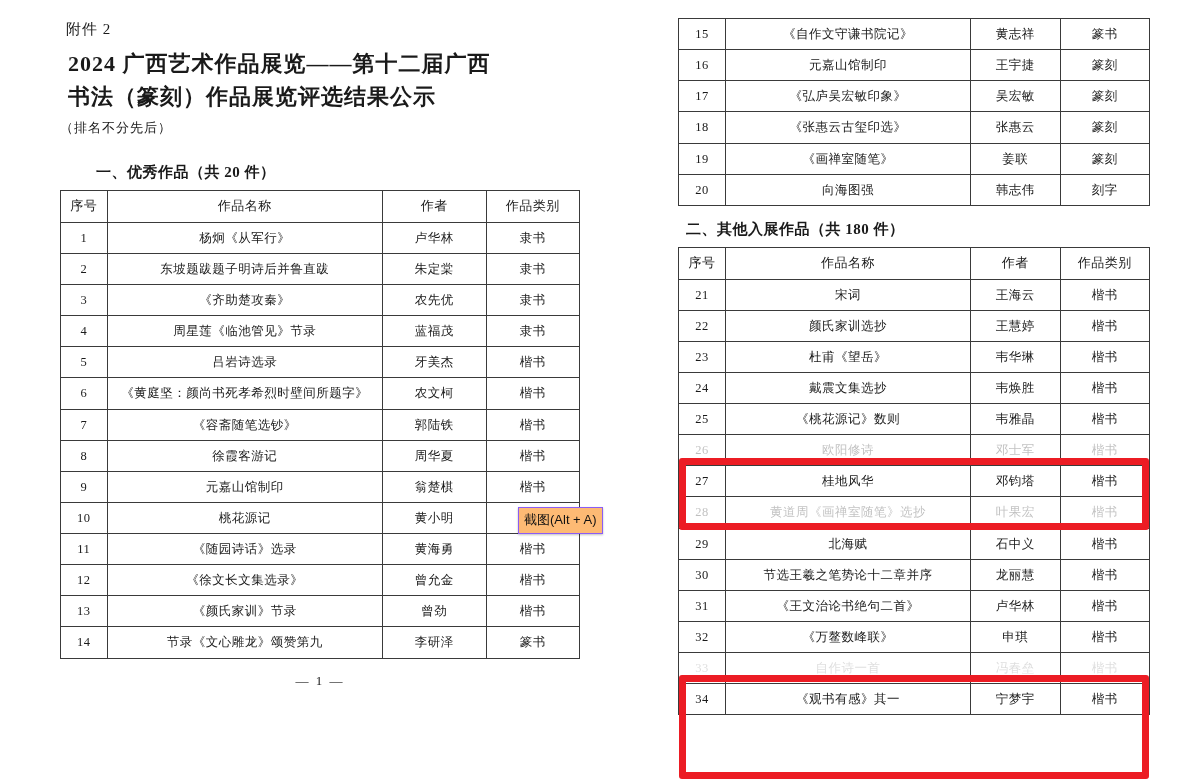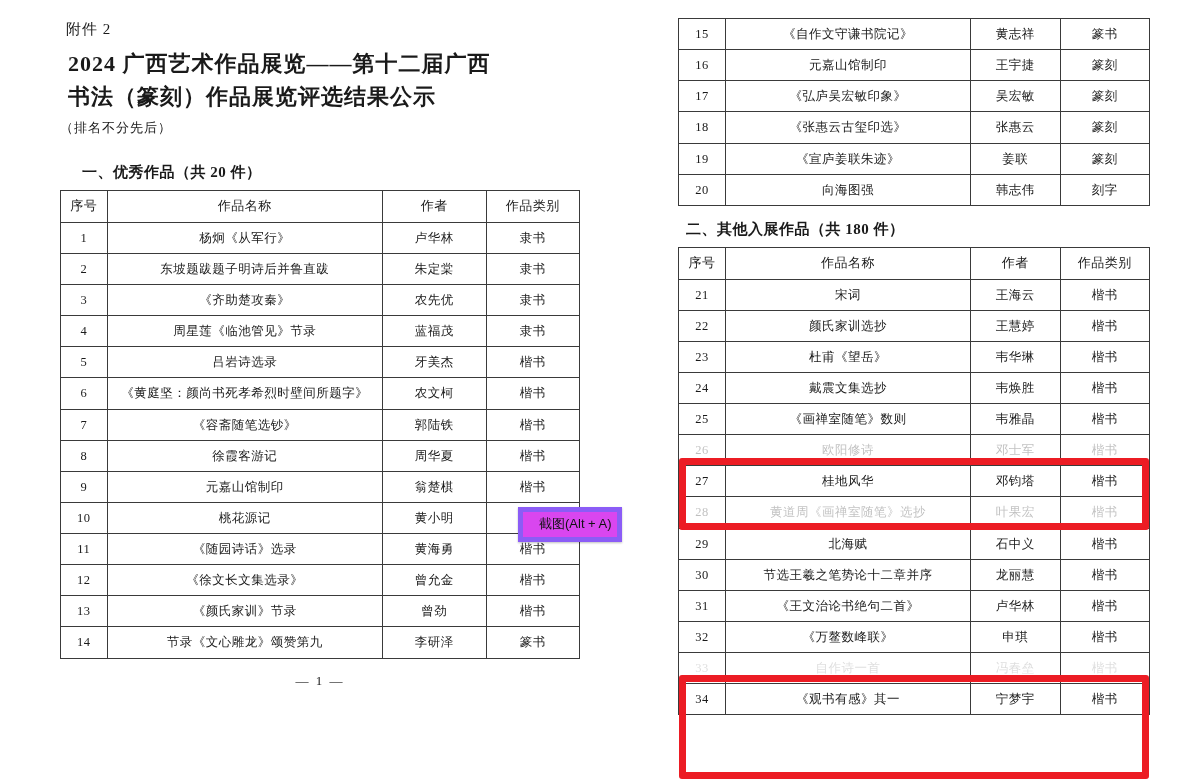--- a/index.html
+++ b/index.html
@@ -42,21 +42,21 @@
   }
   .doc-subtitle {
     text-align: left;
     font-size: 13px;
     margin-top: 6px;
     letter-spacing: 1px;
   }
   .section-head {
     font-size: 15px;
     font-weight: bold;
-    margin: 26px 0 8px 22px;
+    margin: 26px 0 8px 36px;
     letter-spacing: 0.5px;
   }
   table.doc {
     border-collapse: collapse;
     width: 100%;
     table-layout: fixed;
   }
   table.doc td, table.doc th {
     border: 1px solid #3a3a3a;
     text-align: center;
@@ -126,26 +126,26 @@
     top: 675px;
     width: 470px;
     height: 104px;
   }
 
   
   .snip-tip {
     position: absolute;
     left: 518px;
     top: 507px;
-    background: #d946ef;
-    border: 5px solid #8b5cf6;
+    background: #fdba74;
+    border: 1px solid #8b5cf6;
     color: #111;
     font-family: "Liberation Sans", sans-serif;
     font-size: 13px;
-    padding: 3px 5px 4px 16px;
+    padding: 3px 5px 4px 5px;
     white-space: nowrap;
     box-shadow: 0 1px 2px rgba(0,0,0,0.25);
   }
 </style>
 </head>
 <body>
 
 <div class="page">
 
   <div class="left-col">
@@ -295,21 +295,21 @@
             <td>篆刻</td>
           </tr>
           <tr>
             <td>18</td>
             <td>《张惠云古玺印选》</td>
             <td>张惠云</td>
             <td>篆刻</td>
           </tr>
           <tr>
             <td>19</td>
-            <td>《宣庐姜联朱迹》</td>
+            <td>《画禅室随笔》</td>
             <td>姜联</td>
             <td>篆刻</td>
           </tr>
           <tr>
             <td>20</td>
             <td>向海图强</td>
             <td>韩志伟</td>
             <td>刻字</td>
           </tr>
         </tbody>
@@ -352,21 +352,21 @@
             <td>楷书</td>
           </tr>
           <tr>
             <td>24</td>
             <td>戴震文集选抄</td>
             <td>韦焕胜</td>
             <td>楷书</td>
           </tr>
           <tr>
             <td>25</td>
-            <td>《画禅室随笔》数则</td>
+            <td>《桃花源记》数则</td>
             <td>韦雅晶</td>
             <td>楷书</td>
           </tr>
           <tr class="faded">
             <td>26</td>
             <td>欧阳修诗</td>
             <td>邓士军</td>
             <td>楷书</td>
           </tr>
           <tr>

